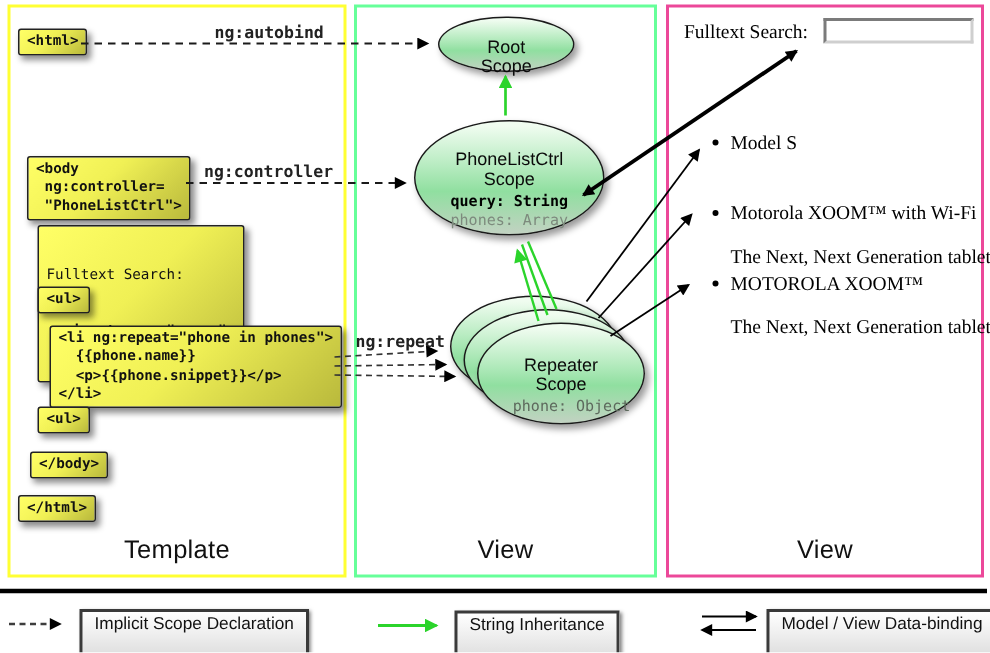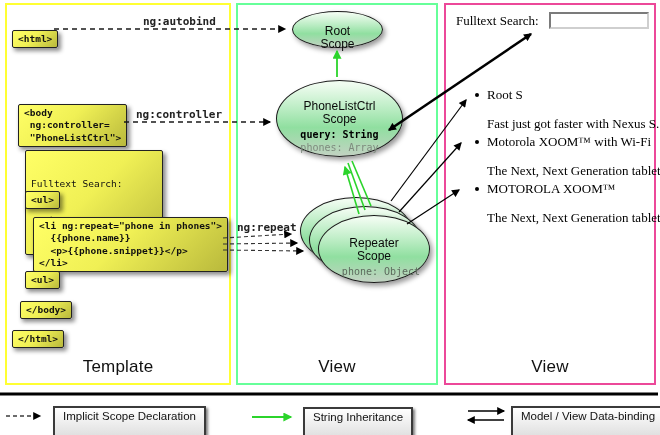--- a/index.html
+++ b/index.html
@@ -83,21 +83,21 @@
   <div class="col" id="col-template">
     <div class="col-label">Template</div>
   </div>
   <div class="col" id="col-model">
     <div class="col-label">View</div>
   </div>
   <div class="col" id="col-view">
     <div class="col-label">View</div>
   </div>
 
-  <div class="tbox" style="left:12px; top:30px;">&lt;html&gt;</div>
+  <div class="tbox" style="left:12px; top:19px;">&lt;html&gt;</div>
   <div class="tbox" style="left:18px; top:104px;">&lt;body
  ng:controller=
  "PhoneListCtrl"&gt;</div>
   <div class="tbox" style="left:25px; top:150px;">
     <div class="reg">Fulltext Search:</div>
     <div>  &lt;input name="query"&gt;</div>
   </div>
   <div class="tbox" style="left:25px; top:191px;">&lt;ul&gt;</div>
   <div class="tbox" style="left:33px; top:217px;">&lt;li ng:repeat="phone in phones"&gt;
   {{phone.name}}
@@ -128,22 +128,21 @@
   <div class="ellipse" id="rep-front">
     <div class="etitle">Repeater
 Scope</div>
     <div class="ecode g" style="color:#5d6a5d;padding-left:14px;">phone: Object</div>
   </div>
 
   <div id="view-search-label" class="serif">Fulltext Search:</div>
   <input id="view-search-input" type="text" value="" style="">
 
   <div class="vitem serif" id="vitem-0">
-    <div class="vtitle"><span class="dot"></span><span>Root S</span></div>
-    <div class="vdesc">Fast just got faster with Nexus S.</div>
+    <div class="vtitle"><span class="dot"></span><span>Model S</span></div>
   </div>
   <div class="vitem serif" id="vitem-1">
     <div class="vtitle"><span class="dot"></span><span>Motorola XOOM™ with Wi-Fi</span></div>
     <div class="vdesc">The Next, Next Generation tablet.</div>
   </div>
   <div class="vitem serif" id="vitem-2">
     <div class="vtitle"><span class="dot"></span><span>MOTOROLA XOOM™</span></div>
     <div class="vdesc">The Next, Next Generation tablet.</div>
   </div>
 

